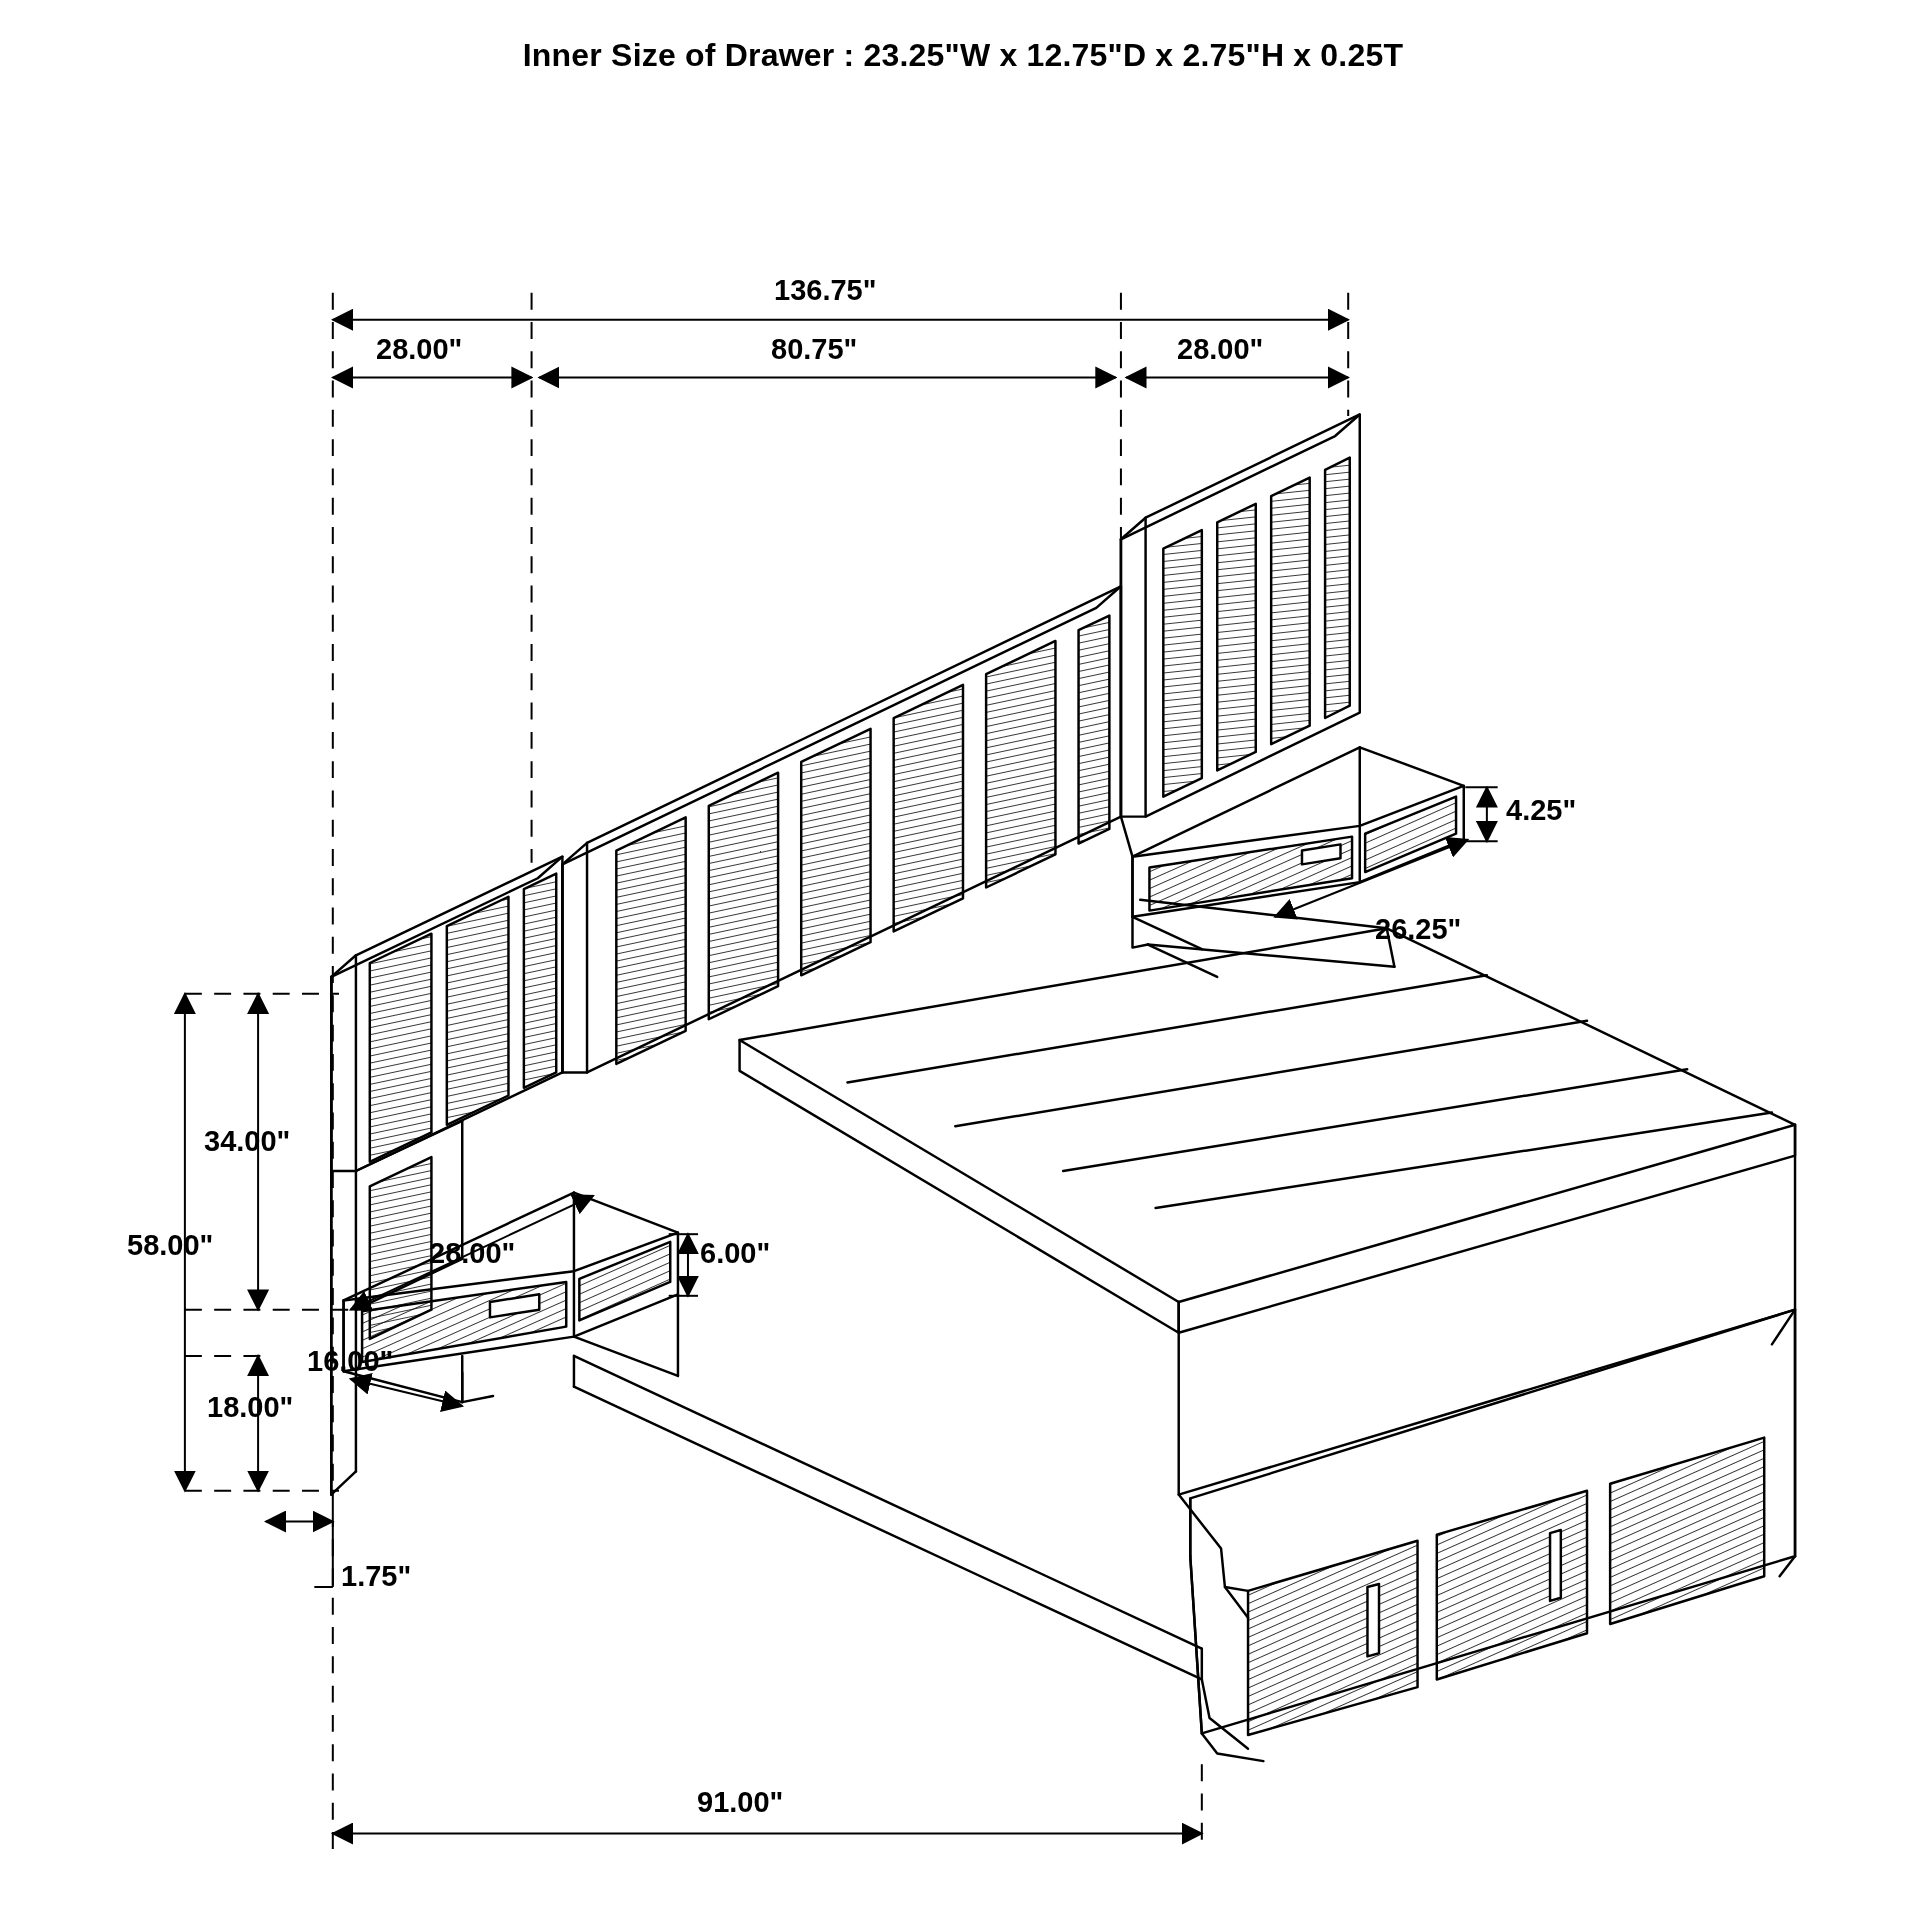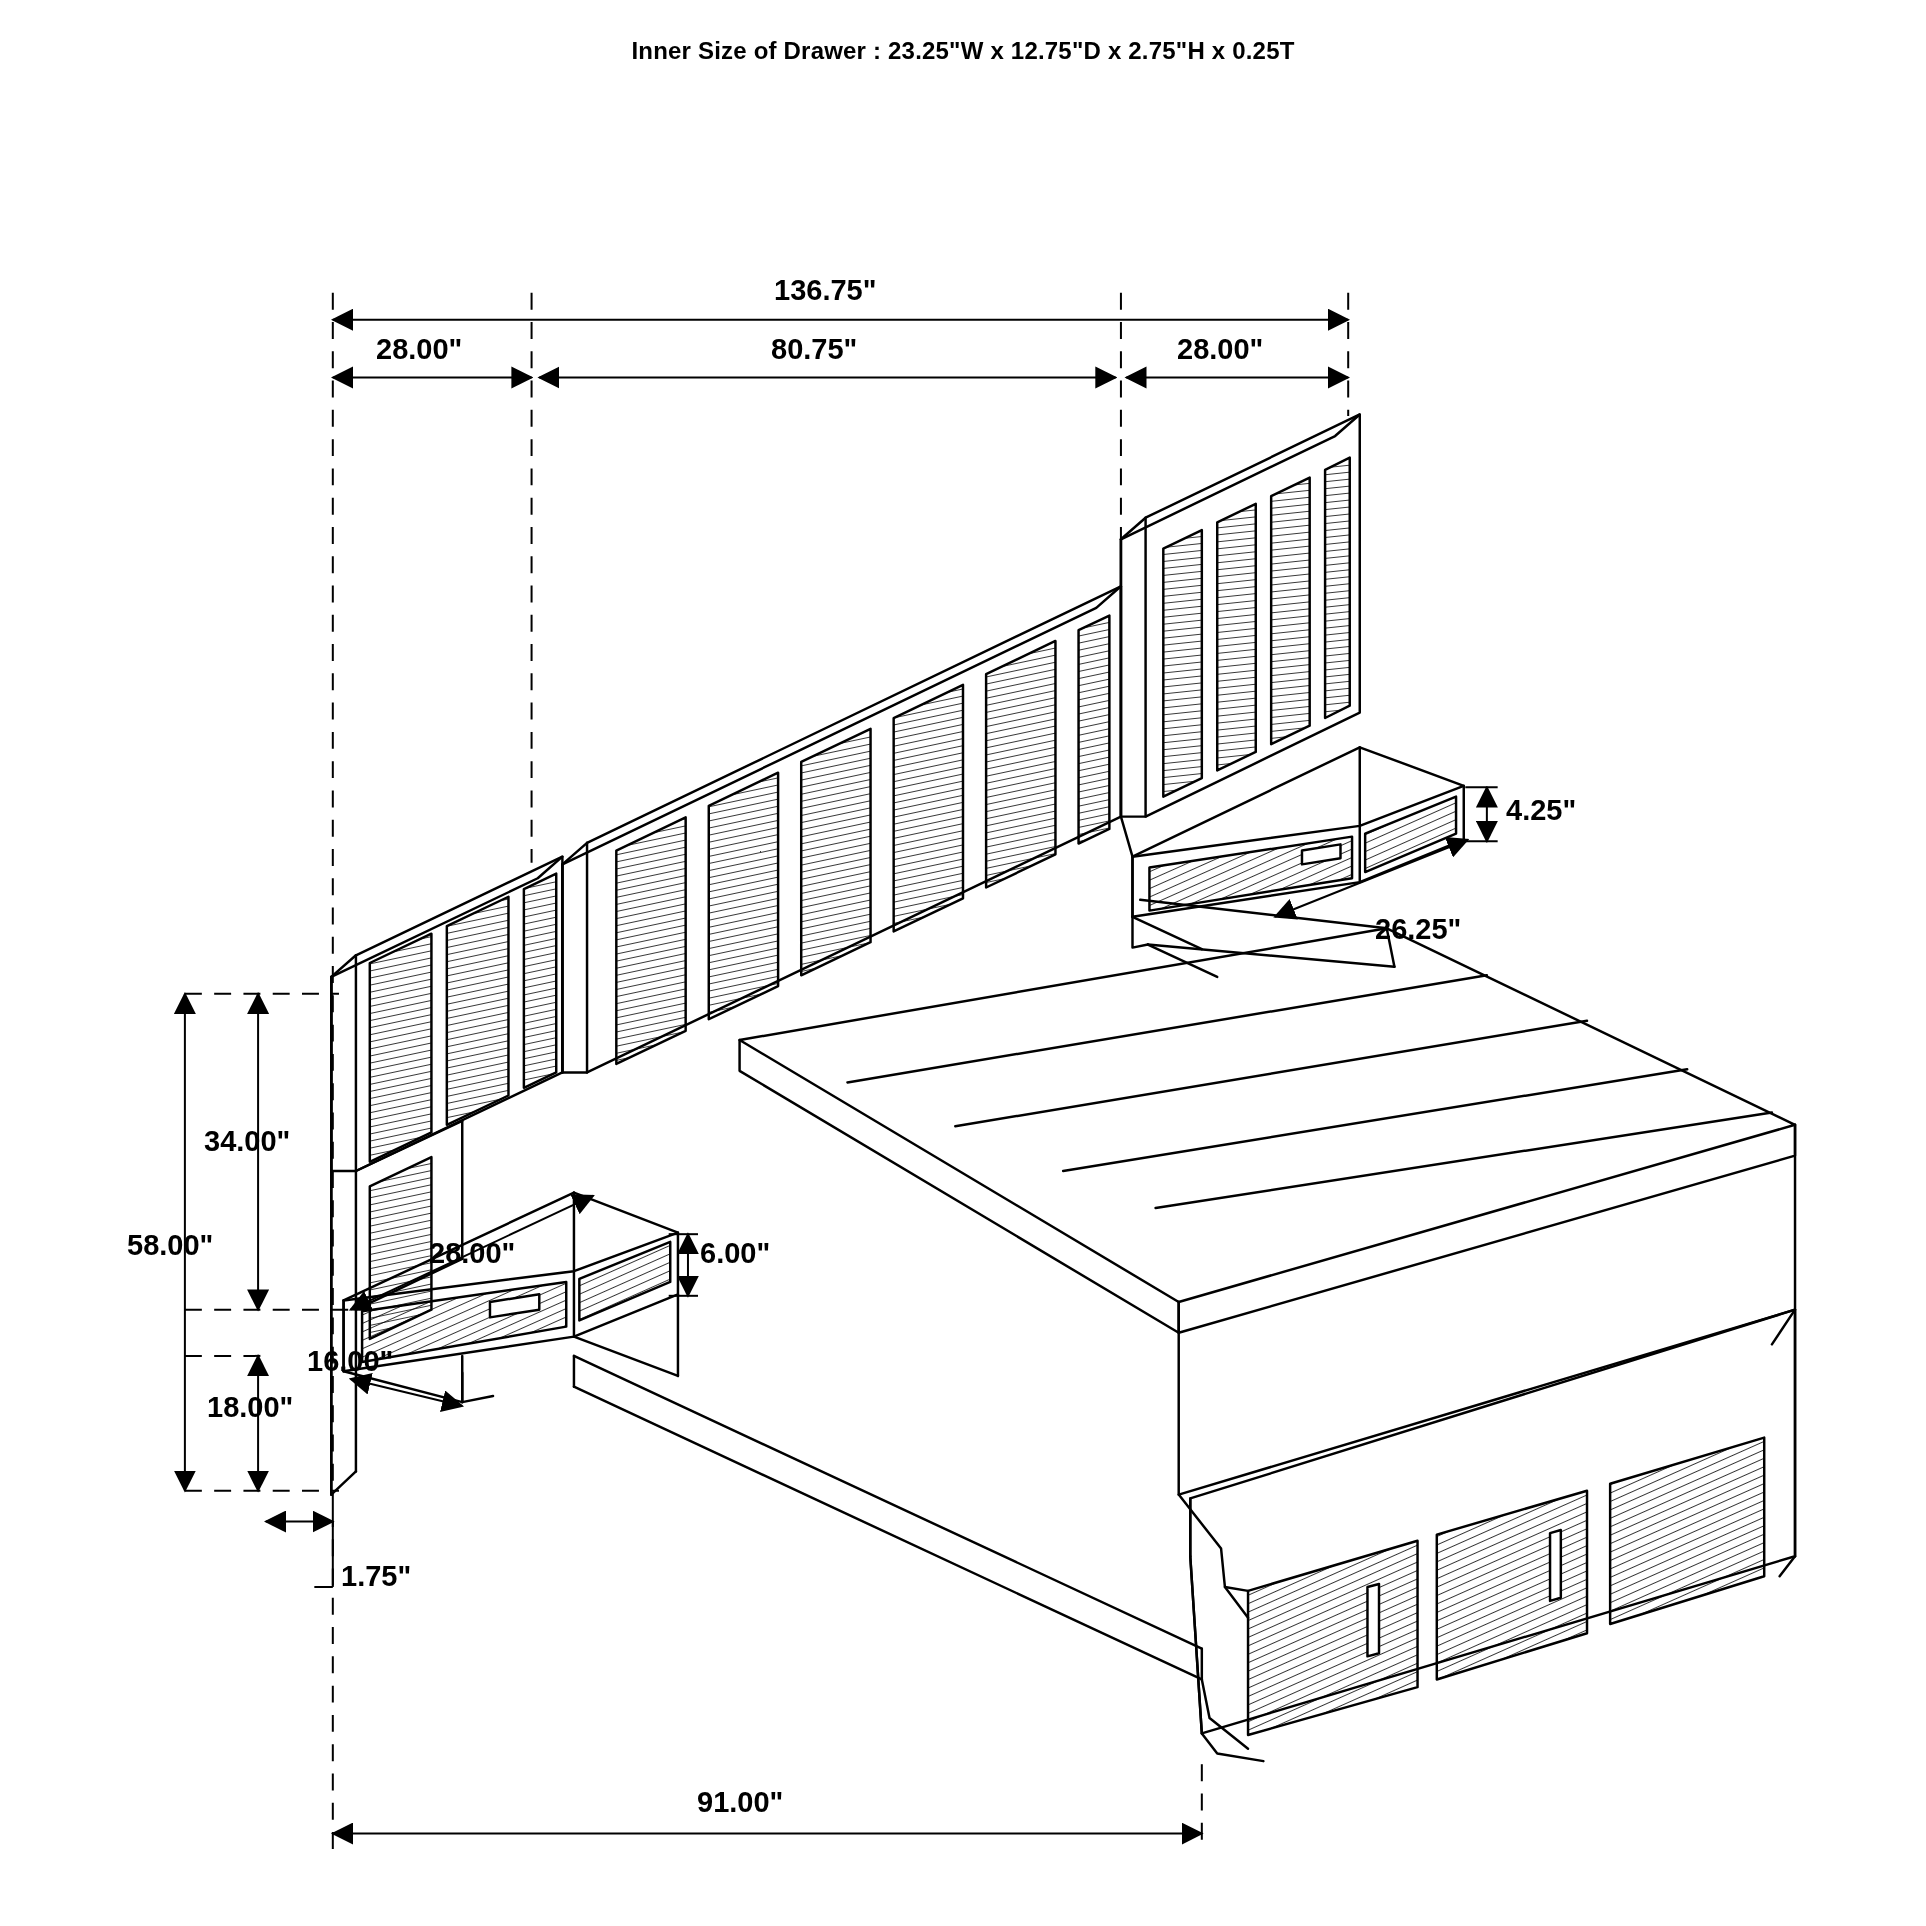--- a/index.html
+++ b/index.html
@@ -18,21 +18,21 @@
     position: relative;
     width: 1926px;
     height: 1926px;
   }
   .title {
     position: absolute;
     top: 37px;
     left: 0;
     width: 1926px;
     text-align: center;
-    font-size: 24px;
+    font-size: 32px;
     font-weight: bold;
     letter-spacing: 0.2px;
   }
   svg.diagram {
     position: absolute;
     top: 0;
     left: 0;
     width: 1926px;
     height: 1926px;
   }

